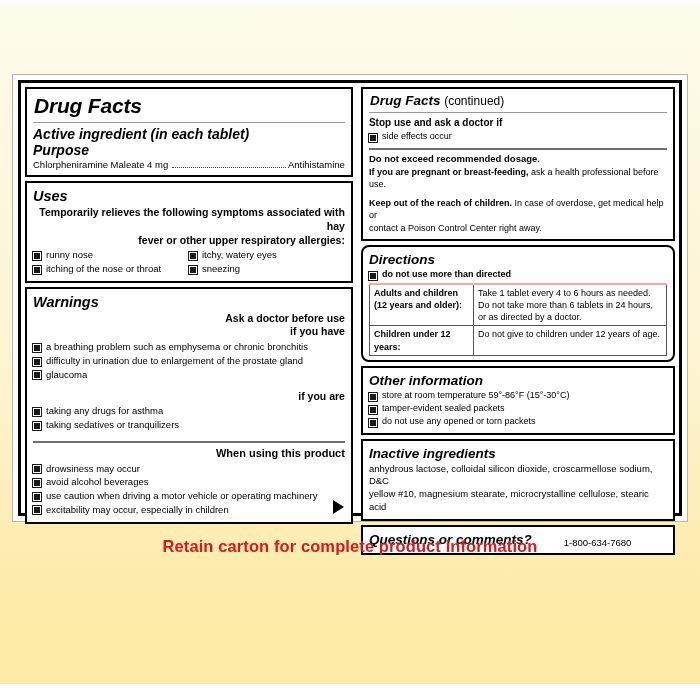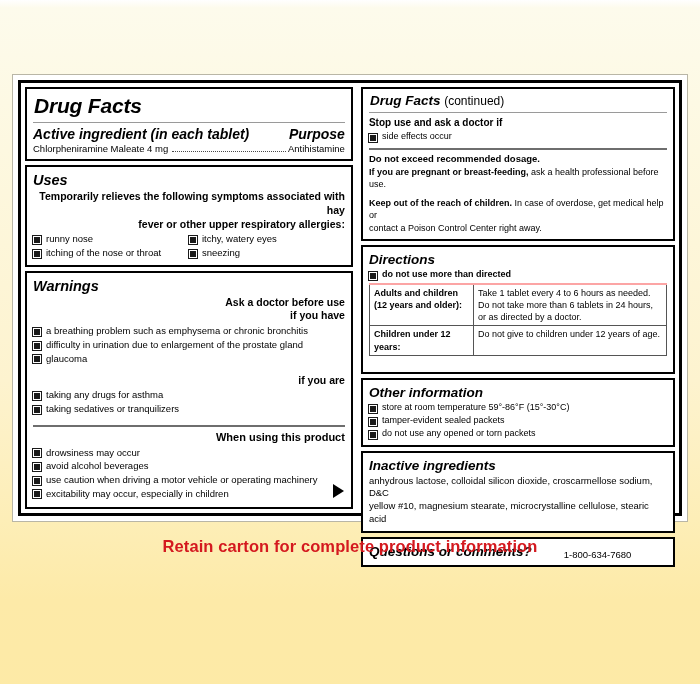--- a/index.html
+++ b/index.html
@@ -132,20 +132,21 @@
   .plain-line-9 {
     font-size: 9px;
     line-height: 1.36;
   }
 
   
   .ai-row {
     display: flex;
     justify-content: space-between;
     align-items: flex-start;
+    flex-direction: column;
   }
   .ai-left {
     font-style: italic;
     font-weight: bold;
     font-size: 14px;
   }
   .ai-right {
     font-style: italic;
     font-weight: bold;
     font-size: 14px;
@@ -343,21 +344,21 @@
           <div class="plain-line-9">
             <b>If you are pregnant or breast-feeding,</b><span> ask a health professional before use.</span>
           </div>
           <div class="gap-row" style="height:7px;"></div>
           <div class="plain-line-9">
             <b>Keep out of the reach of children.</b><span> In case of overdose, get medical help or</span>
           </div>
           <div class="plain-line-9">contact a Poison Control Center right away.</div>
         </div>
 
-        <div class="panel" style="padding-bottom:16px;">
+        <div class="panel" style="padding-bottom:4px;border-radius:8px;">
           <div class="sec-head-sm">Directions</div>
           <ul class="blist small bold">
             <li><span class="sq"></span><span>do not use more than directed</span></li>
           </ul>
           <table class="dir-table">
             <tbody>
                 <tr>
               <td class="lab">Adults and children (12 years and older):</td>
               <td>Take 1 tablet every 4 to 6 hours as needed. Do not take more than 6 tablets in 24 hours, or as directed by a doctor.</td>
             </tr>

